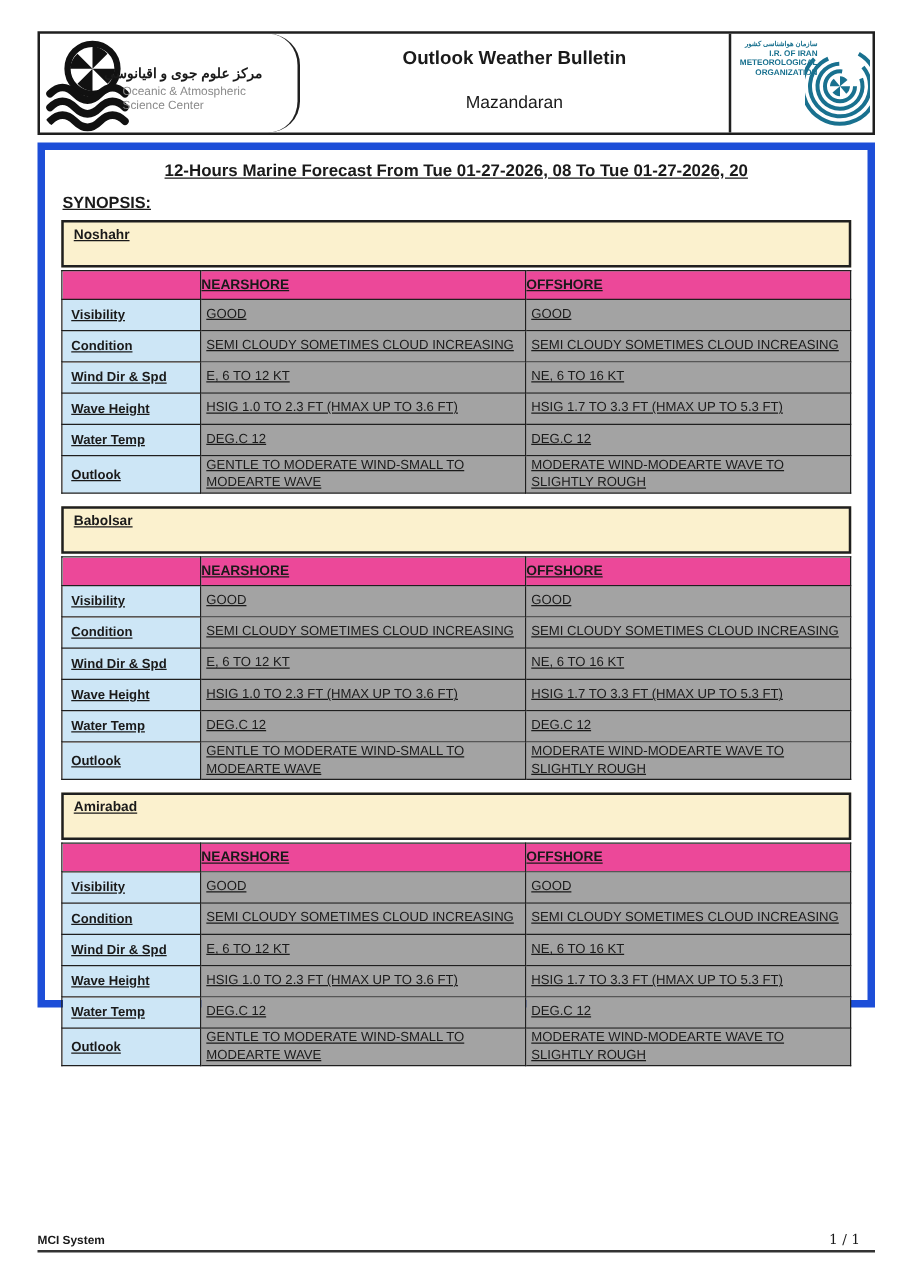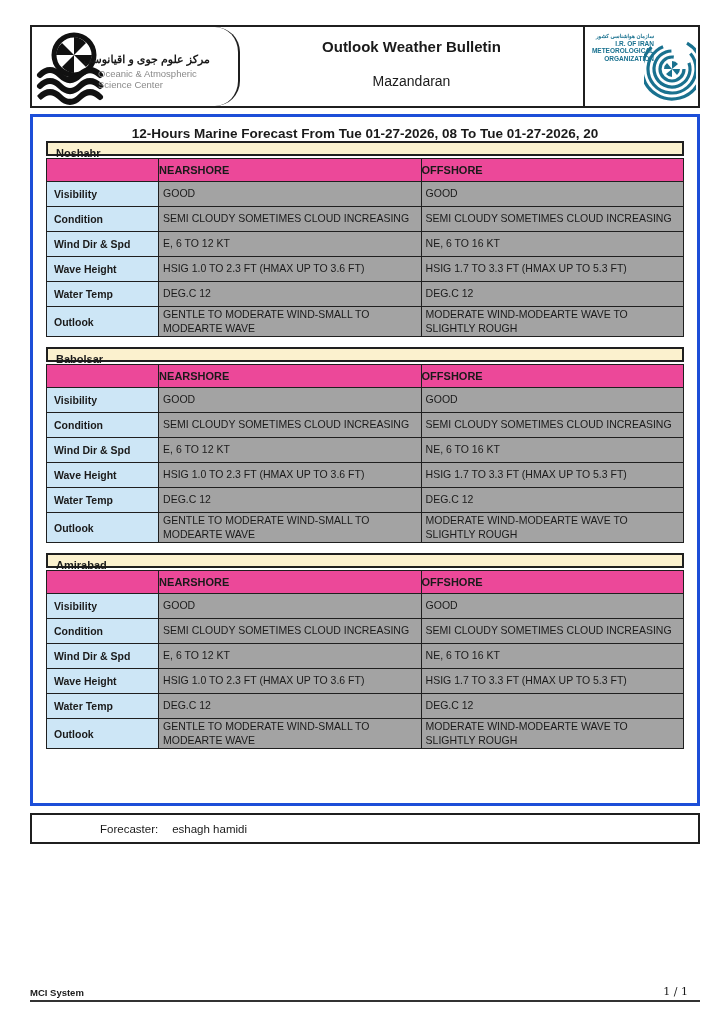--- a/index.html
+++ b/index.html
@@ -40,30 +40,30 @@
   .right-logo-text {
     position:absolute; right:44px; top:6px; width:66px; text-align:right;
     color:#19718F; line-height:1.2;
   }
   .rlt-fa { font-size:5.5px; font-weight:bold; white-space:nowrap; }
   .rlt-en { font-size:6.5px; font-weight:bold; white-space:nowrap; }
 
   
   .content-box {
     position:absolute; left:30px; top:114px; width:670px; height:692px;
-    border:3px solid #1d4ed8; background:#fff;
+    border:6px solid #1d4ed8; background:#fff;text-decoration:underline;
   }
   .forecast-title {
     text-align:center; font-size:13.5px; font-weight:bold; padding-top:9px;
   }
   .synopsis { font-size:13px; font-weight:bold; margin:10px 0 7px 14px; }
 
   .station { margin:0 13px 10px 13px; }
   .station-bar {
-    background:#FBF1CE; border:2px solid #1f1f1f; height:15px;
+    background:#FBF1CE; border:2px solid #1f1f1f; height:38px;
     font-size:11px; font-weight:bold; padding:4px 0 0 8px;
   }
   .station table {
     width:100%; border-collapse:collapse; margin-top:2px;
     table-layout:fixed; font-size:10.5px;
   }
   .station td { border:1.5px solid #1f1f1f; overflow:hidden; }
   .col-label { width:17.6%; }
   .col-data  { width:41.2%; }
   td.hdr {
@@ -148,20 +148,21 @@
         <div class="rlt-fa">سازمان هواشناسی کشور</div>
         <div class="rlt-en">I.R. OF IRAN</div>
         <div class="rlt-en">METEOROLOGICAL</div>
         <div class="rlt-en">ORGANIZATION</div>
       </div>
     </div>
   </div>
 
   <div class="content-box">
     <div class="forecast-title">12-Hours Marine Forecast From Tue 01-27-2026, 08 To Tue 01-27-2026, 20</div>
+    <div class="synopsis">SYNOPSIS:</div>
 
     <div class="station">
       <div class="station-bar">Noshahr</div>
       <table>
         <colgroup>
             <col class="col-label">
             <col class="col-data">
             <col class="col-data">
           </colgroup>
         <tbody>
@@ -294,23 +295,19 @@
         <tr class="outlook">
           <td class="lbl">Outlook</td>
           <td class="val">GENTLE TO MODERATE WIND-SMALL TO MODEARTE WAVE</td>
           <td class="val">MODERATE WIND-MODEARTE WAVE TO SLIGHTLY ROUGH</td>
         </tr>
       </tbody>
         </table>
     </div>
   </div>
 
-  <div class="forecaster-box">
-    <span>Forecaster:</span>
-    <span class="forecaster-name">eshagh hamidi</span>
-  </div>
 
   <div class="footer">
     <span class="footer-app">MCI System</span>
     <span class="footer-page">1 / 1</span>
   </div>
 
 </div>
 
 </body></html>

